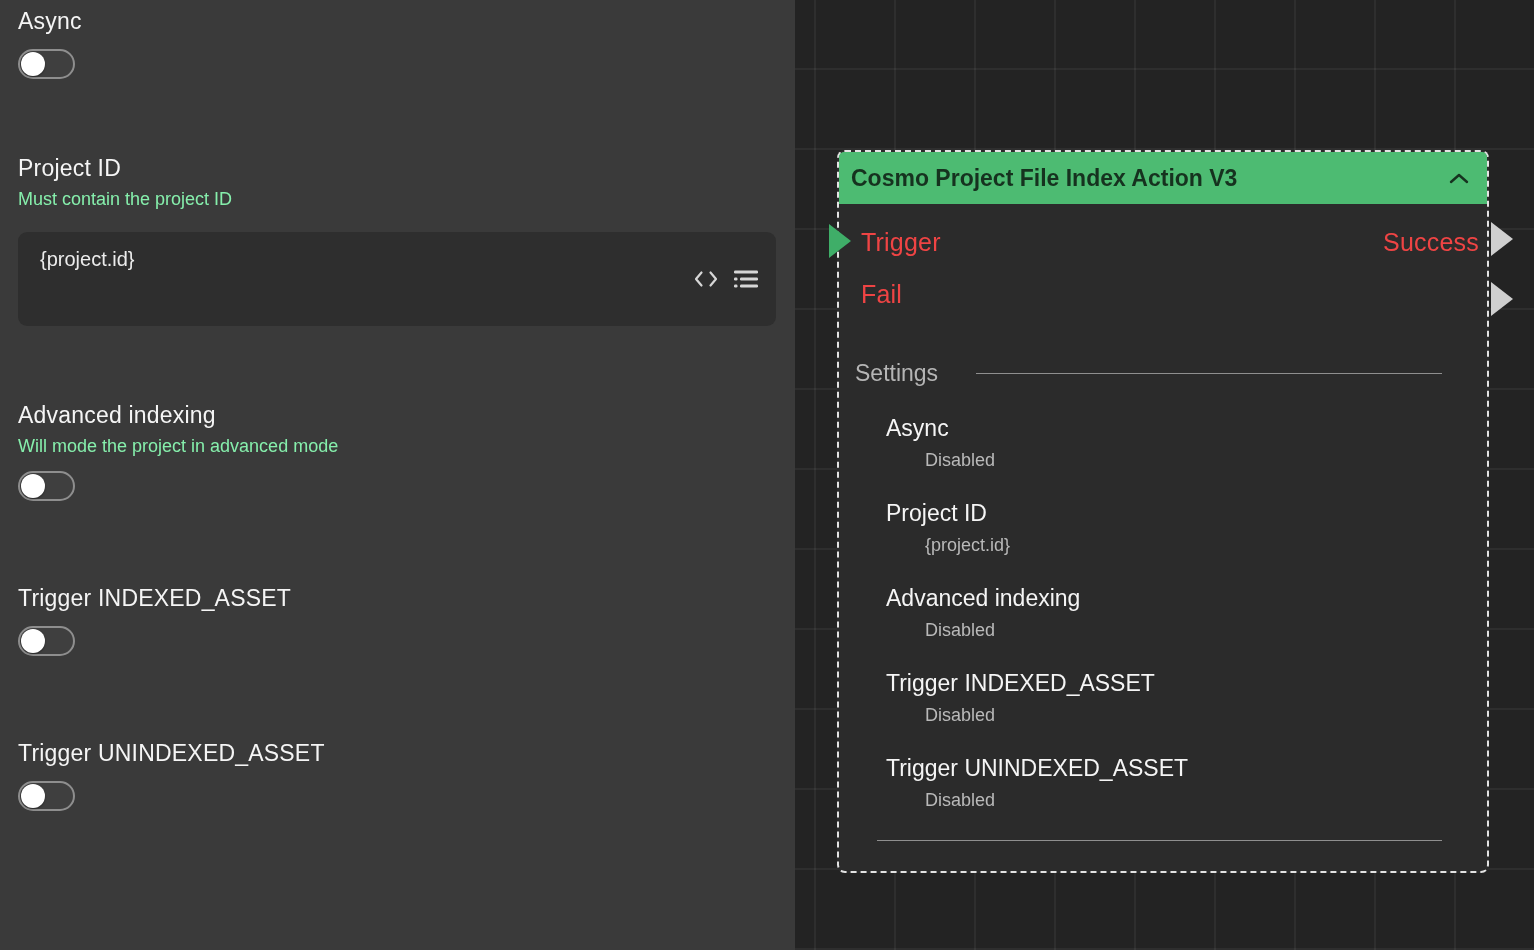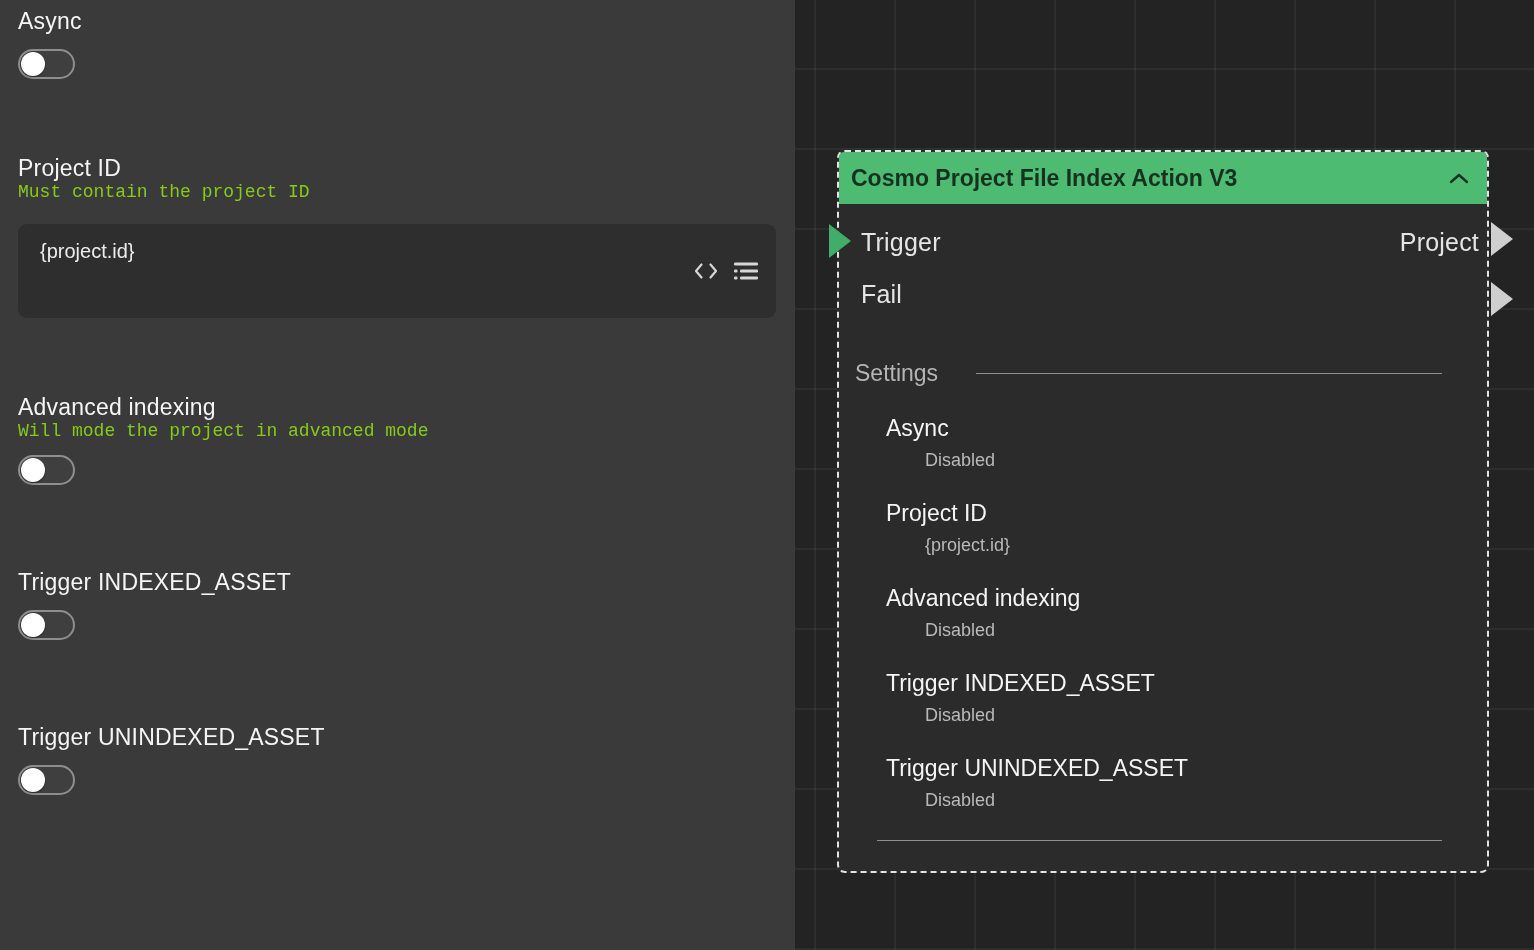--- a/index.html
+++ b/index.html
@@ -20,23 +20,22 @@
     flex: 0 0 auto;
   }
   .field-label {
     font-size: 23px;
     font-weight: 500;
     color: #f5f5f5;
     letter-spacing: 0.2px;
   }
   .field-desc {
     font-size: 18px;
-    color: #84cc16;
-    margin-top: 0;
-    font-family: Liberation Mono, monospace;
+    color: #86efac;
+    margin-top: 7px;
   }
   .toggle {
     margin-top: 14px;
     width: 57px;
     height: 30px;
     border-radius: 16px;
     background: #3f3f3f;
     border: 2px solid #8e8e8e;
     position: relative;
     cursor: pointer;
@@ -122,21 +121,21 @@
   .ports {
     position: relative;
     padding: 14px 8px 0 22px;
   }
   .port-row {
     display: flex;
     justify-content: space-between;
     align-items: center;
     height: 48px;
     font-size: 25px;
-    color: #e5e5e5;
+    color: #ef4444;
   }
   .port-row.fail-row { height: 56px; }
   .port-label { letter-spacing: 0.2px; }
 
   .arrow {
     position: absolute;
     width: 0; height: 0;
     border-top: 17px solid transparent;
     border-bottom: 17px solid transparent;
   }
@@ -259,21 +258,21 @@
       </span>
     </div>
 
     <span class="arrow arrow-in"></span>
     <span class="arrow arrow-out arrow-success"></span>
     <span class="arrow arrow-out arrow-fail"></span>
 
     <div class="ports">
       <div class="port-row">
         <span class="port-label">Trigger</span>
-        <span class="port-label">Project</span>
+        <span class="port-label">Success</span>
       </div>
       <div class="port-row fail-row">
         <span class="port-label">Fail</span>
       </div>
     </div>
 
     <div class="settings-heading-row">
       <span class="settings-heading">Settings</span>
       <hr class="rule">
     </div>

